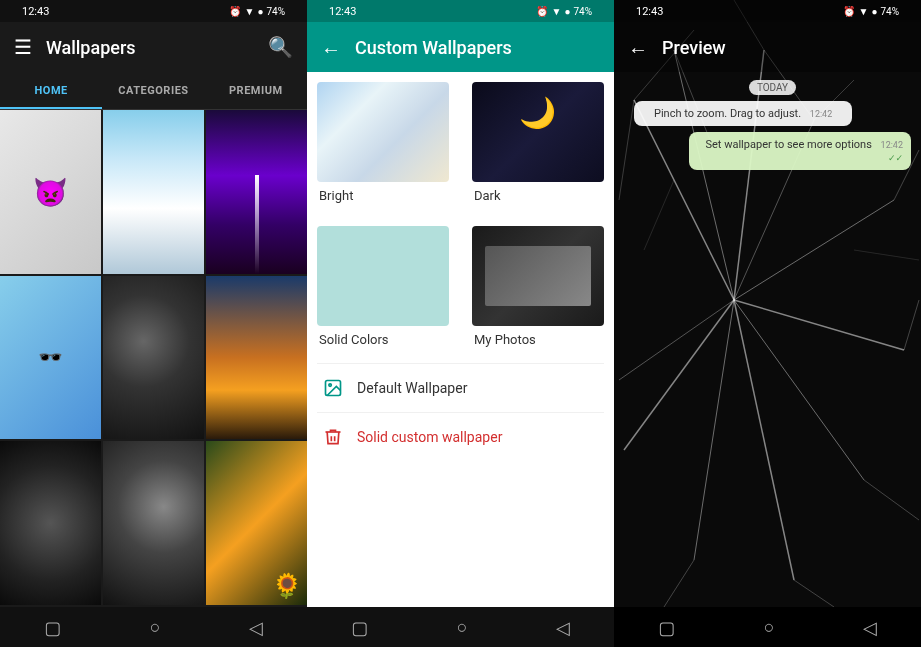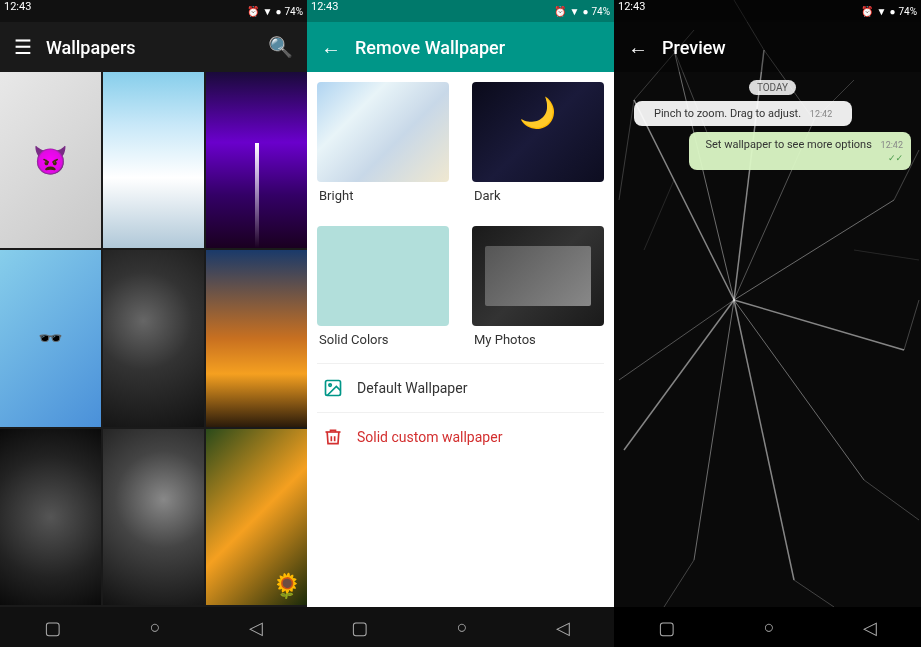--- a/index.html
+++ b/index.html
@@ -19,22 +19,23 @@
       height: 647px;
       background: #1a1a1a;
       display: flex;
       flex-direction: column;
       flex-shrink: 0;
     }
     .status-bar {
       height: 22px;
       background: #111;
       display: flex;
+      align-items: center;
       justify-content: space-between;
-      padding: 0 4px;
+      padding: 0 22px;
       color: #fff;
       font-size: 11px;
     }
     .status-icons {
       display: flex;
       align-items: center;
       gap: 3px;
       font-size: 10px;
     }
     .app-bar {
@@ -417,20 +418,31 @@
       <span>74%</span>
     </div>
   </div>
 
   <div class="app-bar">
     <button class="icon-btn">☰</button>
     <span class="app-bar-title">Wallpapers</span>
     <button class="icon-btn">🔍</button>
   </div>
 
+  <div class="tabs-bar">
+    <div class="tab active">
+      <span>HOME</span>
+    </div>
+    <div class="tab">
+      <span>CATEGORIES</span>
+    </div>
+    <div class="tab">
+      <span>PREMIUM</span>
+    </div>
+  </div>
 
   <div class="wallpaper-grid">
     <div class="wallpaper-cell cell-anime"></div>
     <div class="wallpaper-cell cell-mountain"></div>
     <div class="wallpaper-cell cell-road"></div>
     <div class="wallpaper-cell cell-sponge"></div>
     <div class="wallpaper-cell cell-cracked1"></div>
     <div class="wallpaper-cell cell-sunset"></div>
     <div class="wallpaper-cell cell-dragon" style="background: radial-gradient(circle at 50% 50%, #555 0%, #222 60%, #0a0a0a 100%);"></div>
     <div class="wallpaper-cell cell-cracked1" style="background: radial-gradient(circle at 60% 40%, #888 0%, #444 40%, #111 100%);"></div>
@@ -454,21 +466,21 @@
     <div class="status-icons">
       <span>⏰</span>
       <span>▼</span>
       <span>●</span>
       <span>74%</span>
     </div>
   </div>
 
   <div class="app-bar" style="background:#009688;">
     <button class="icon-btn">←</button>
-    <span class="app-bar-title">Remove Wallpaper</span>
+    <span class="app-bar-title">Custom Wallpapers</span>
   </div>
 
   <div class="wallpaper-options">
     <div class="options-grid">
 
       <div class="option-card">
         <div class="option-thumb">
           <div class="thumb-bright"></div>
         </div>
         <span class="option-label">Bright</span>

